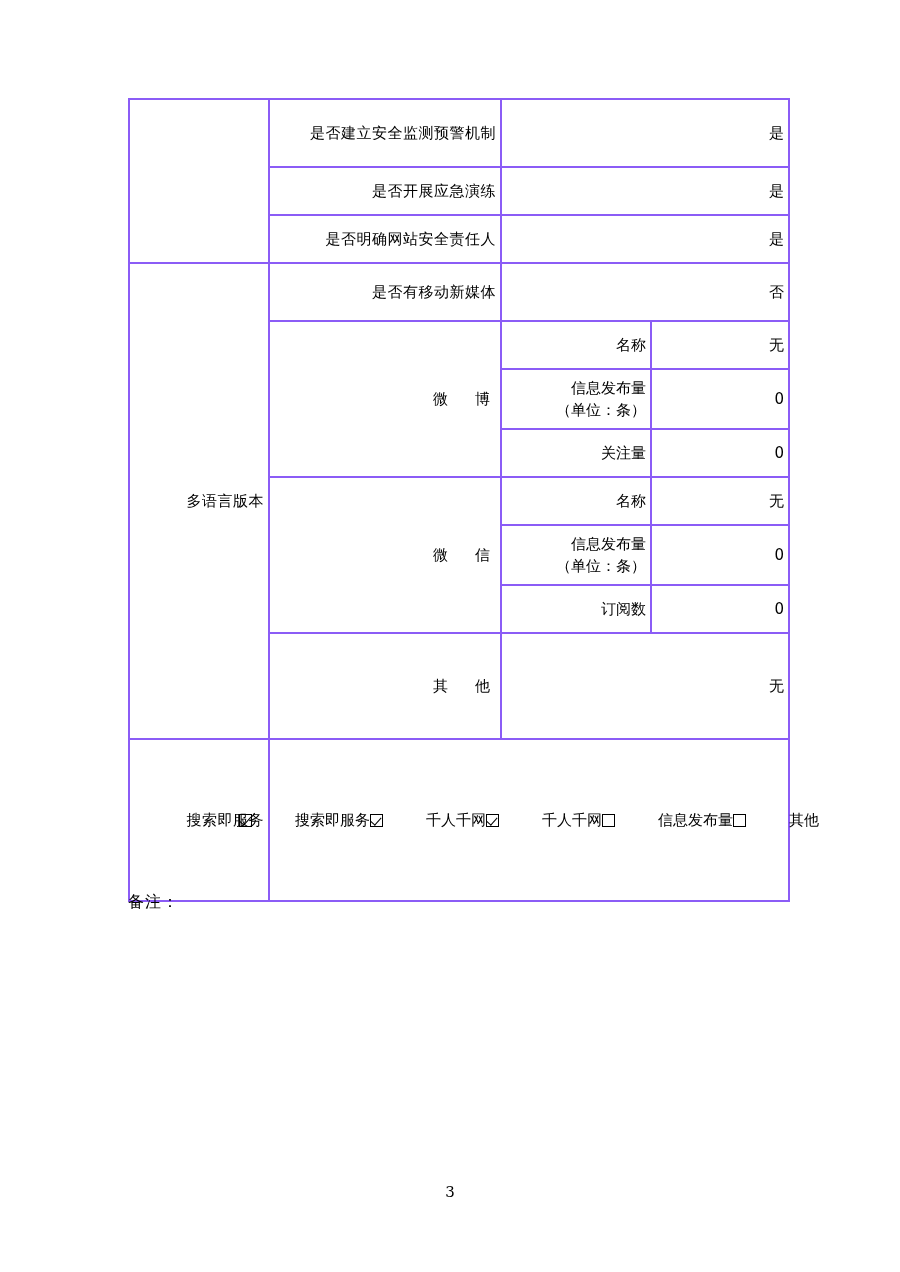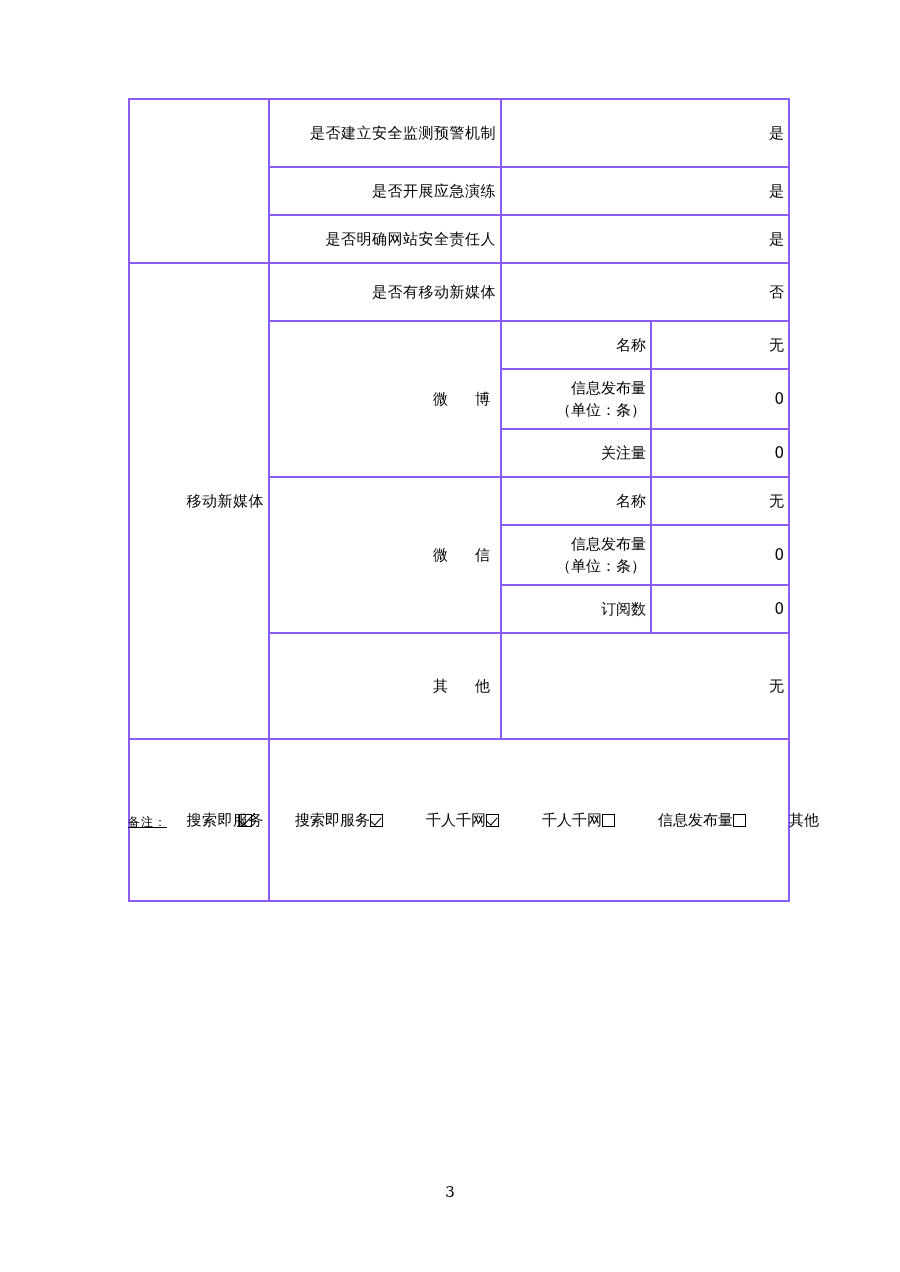--- a/index.html
+++ b/index.html
@@ -88,24 +88,23 @@
     top: 0px;
     width: 5px;
     height: 9px;
     border: solid #000;
     border-width: 0 1.6px 1.6px 0;
     transform: rotate(42deg);
   }
   .remark {
     position: absolute;
     left: 128px;
-    top: 814px;
-    font-size: 12px;
+    top: 892px;
+    font-size: 16px;
     letter-spacing: 1px;
-    text-decoration: underline;
   }
   .page-number {
     position: absolute;
     left: 0;
     width: 900px;
     top: 1183px;
     text-align: center;
     font-size: 15px;
     font-family: "DejaVu Serif", "Liberation Serif", serif;
   }
@@ -133,21 +132,21 @@
       <tr>
         <td class="c-label h-36">是否开展应急演练</td>
         <td colspan="2" class="h-36">是</td>
       </tr>
       <tr>
         <td class="c-label h-36">是否明确网站安全责任人</td>
         <td colspan="2" class="h-36">是</td>
       </tr>
 
       <tr>
-        <td rowspan="8" class="c-label">移动新媒体</td>
+        <td rowspan="8" class="c-label">多语言版本</td>
         <td class="c-label h-46">是否有移动新媒体</td>
         <td colspan="2" class="h-46">否</td>
       </tr>
 
       <tr>
         <td rowspan="3" class="c-label spaced">微　博</td>
         <td class="h-36">名称</td>
         <td class="h-36">无</td>
       </tr>
       <tr>

